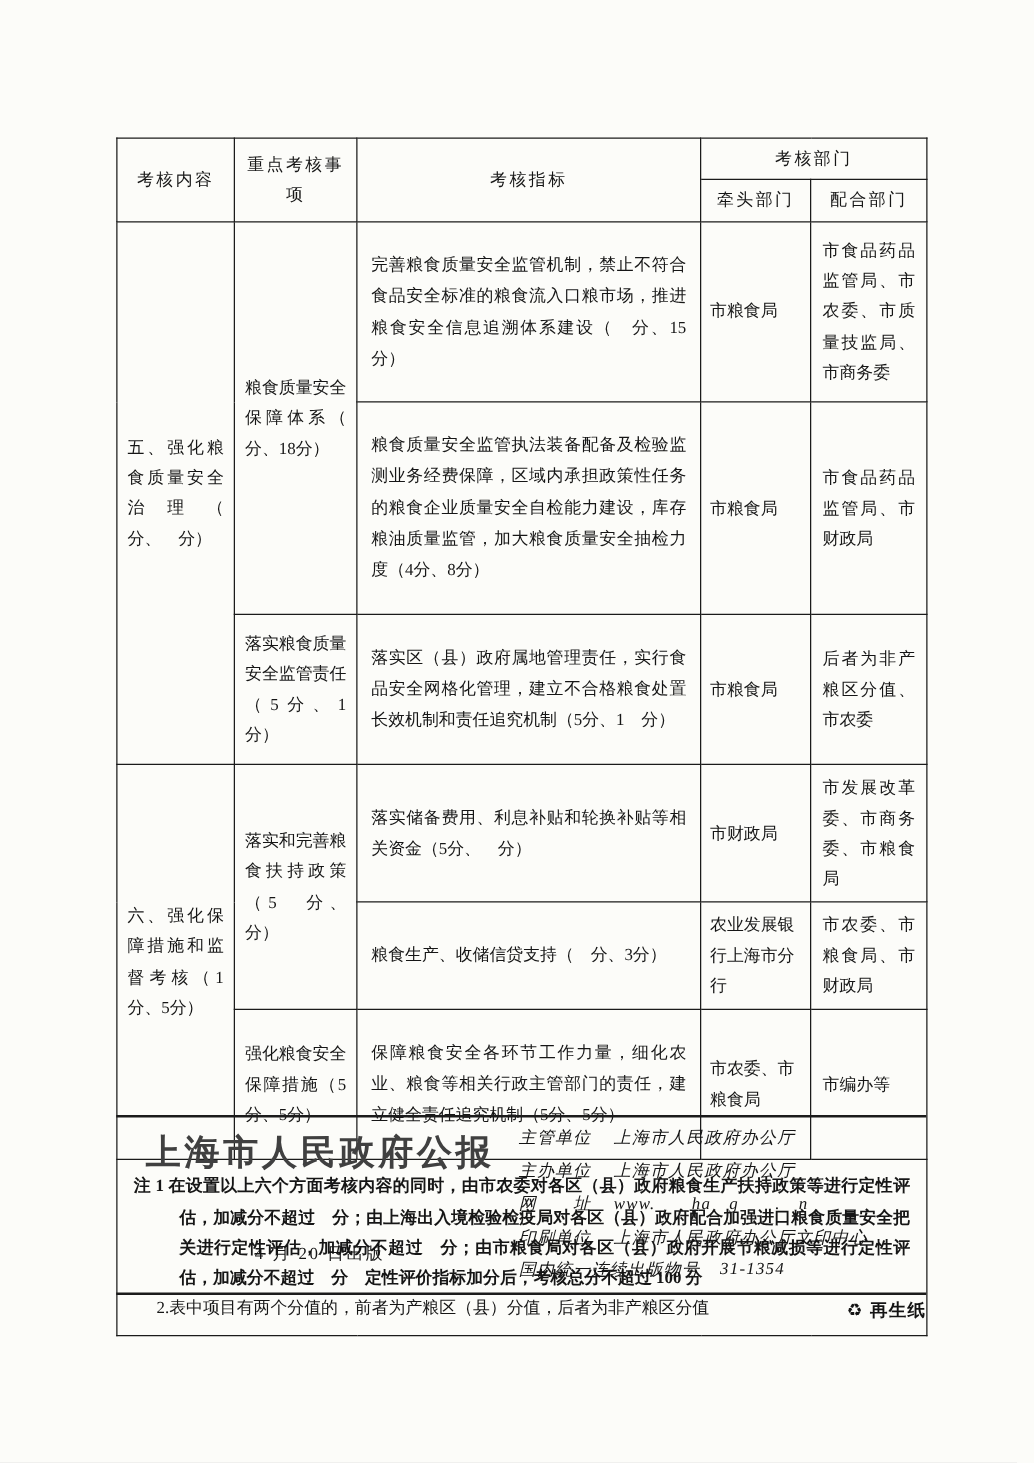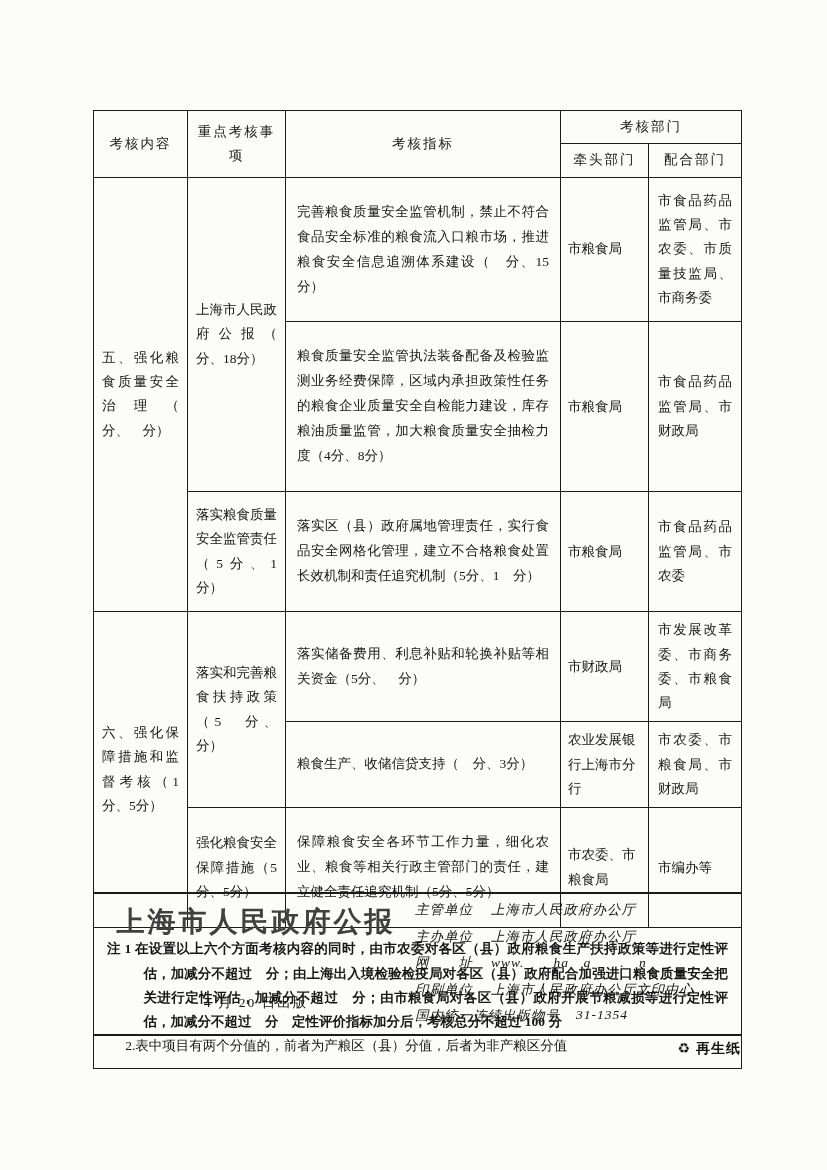--- a/index.html
+++ b/index.html
@@ -75,35 +75,35 @@
         <th rowspan="2">考核指标</th>
         <th colspan="2">考核部门</th>
       </tr>
       <tr class="h2">
         <th>牵头部门</th>
         <th>配合部门</th>
       </tr>
 
       <tr class="r1">
         <td class="c1" rowspan="3">五、强化粮食质量安全治理（　分、　分）</td>
-        <td class="c2" rowspan="2">上海市人民政府公报（　分、18分）</td>
+        <td class="c2" rowspan="2">粮食质量安全保障体系（　分、18分）</td>
         <td class="c3">完善粮食质量安全监管机制，禁止不符合食品安全标准的粮食流入口粮市场，推进粮食安全信息追溯体系建设（　分、15分）</td>
         <td class="c4">市粮食局</td>
         <td class="c5">市食品药品监管局、市农委、市质量技监局、市商务委</td>
       </tr>
       <tr class="r2">
         <td class="c3">粮食质量安全监管执法装备配备及检验监测业务经费保障，区域内承担政策性任务的粮食企业质量安全自检能力建设，库存粮油质量监管，加大粮食质量安全抽检力度（4分、8分）</td>
         <td class="c4">市粮食局</td>
         <td class="c5">市食品药品监管局、市财政局</td>
       </tr>
       <tr class="r3">
         <td class="c2">落实粮食质量安全监管责任（5分、1　分）</td>
         <td class="c3">落实区（县）政府属地管理责任，实行食品安全网格化管理，建立不合格粮食处置长效机制和责任追究机制（5分、1　分）</td>
         <td class="c4">市粮食局</td>
-        <td class="c5">市食品药品监管局、市农委</td>
+        <td class="c5">后者为非产粮区分值、市农委</td>
       </tr>
 
       <tr class="r4">
         <td class="c1" rowspan="3">六、强化保障措施和监督考核（1　分、5分）</td>
         <td class="c2" rowspan="2">落实和完善粮食扶持政策（5　分、　分）</td>
         <td class="c3">落实储备费用、利息补贴和轮换补贴等相关资金（5分、　分）</td>
         <td class="c4">市财政局</td>
         <td class="c5">市发展改革委、市商务委、市粮食局</td>
       </tr>
       <tr class="r5">

